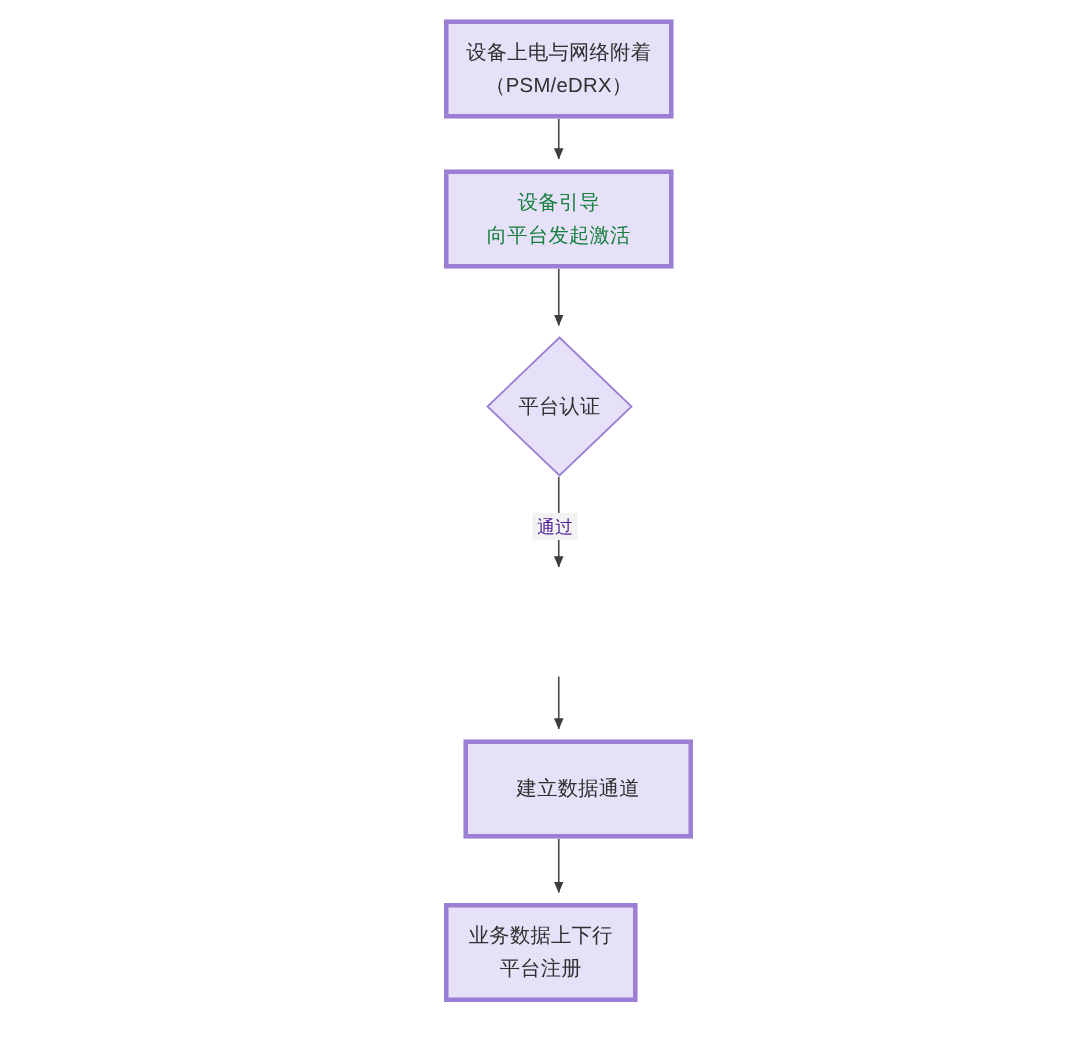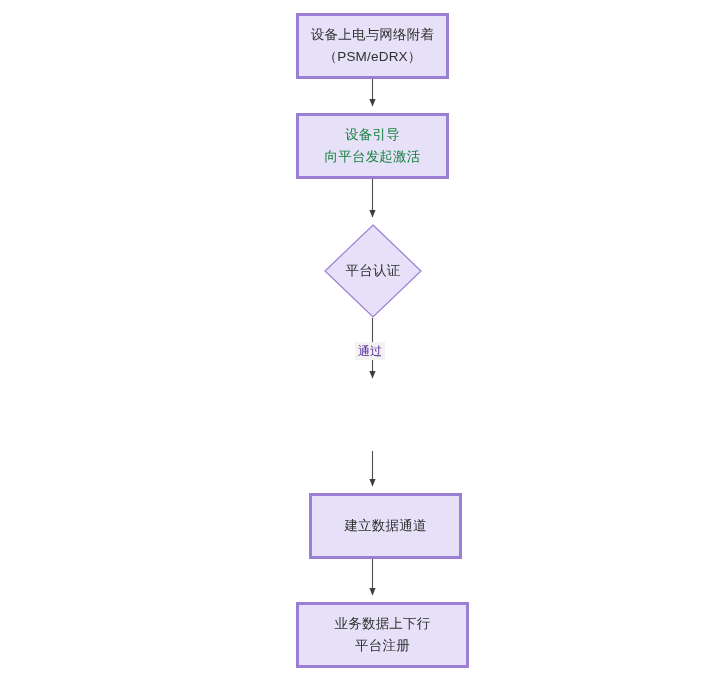--- a/index.html
+++ b/index.html
@@ -124,18 +124,18 @@
     <div class="diamond-label">平台认证</div>
   </div>
 
   <div class="edge-label" id="edge-label-el1" style="left: 355px; top: 342px;">通过</div>
 
 
   <div class="node" id="node-n5" style="left: 296px; top: 493px; width: 153px; height: 66px; background: rgb(230, 224, 248); border-color: rgb(155, 127, 212); color: rgb(47, 47, 47); margin-left: 13px;">
     <span class="line1">建立数据通道</span>
   </div>
 
-  <div class="node" id="node-n6" style="left: 296px; top: 602px; width: 173px; height: 66px; background: rgb(230, 224, 248); border-color: rgb(155, 127, 212); color: rgb(47, 47, 47);">
+  <div class="node" id="node-n6" style="left: 296px; top: 602px; width: 129px; height: 66px; background: rgb(230, 224, 248); border-color: rgb(155, 127, 212); color: rgb(47, 47, 47);">
     <span class="line1">业务数据上下行</span>
     <span class="line2">平台注册</span>
   </div>
 
 </div>
 
 </body></html>

